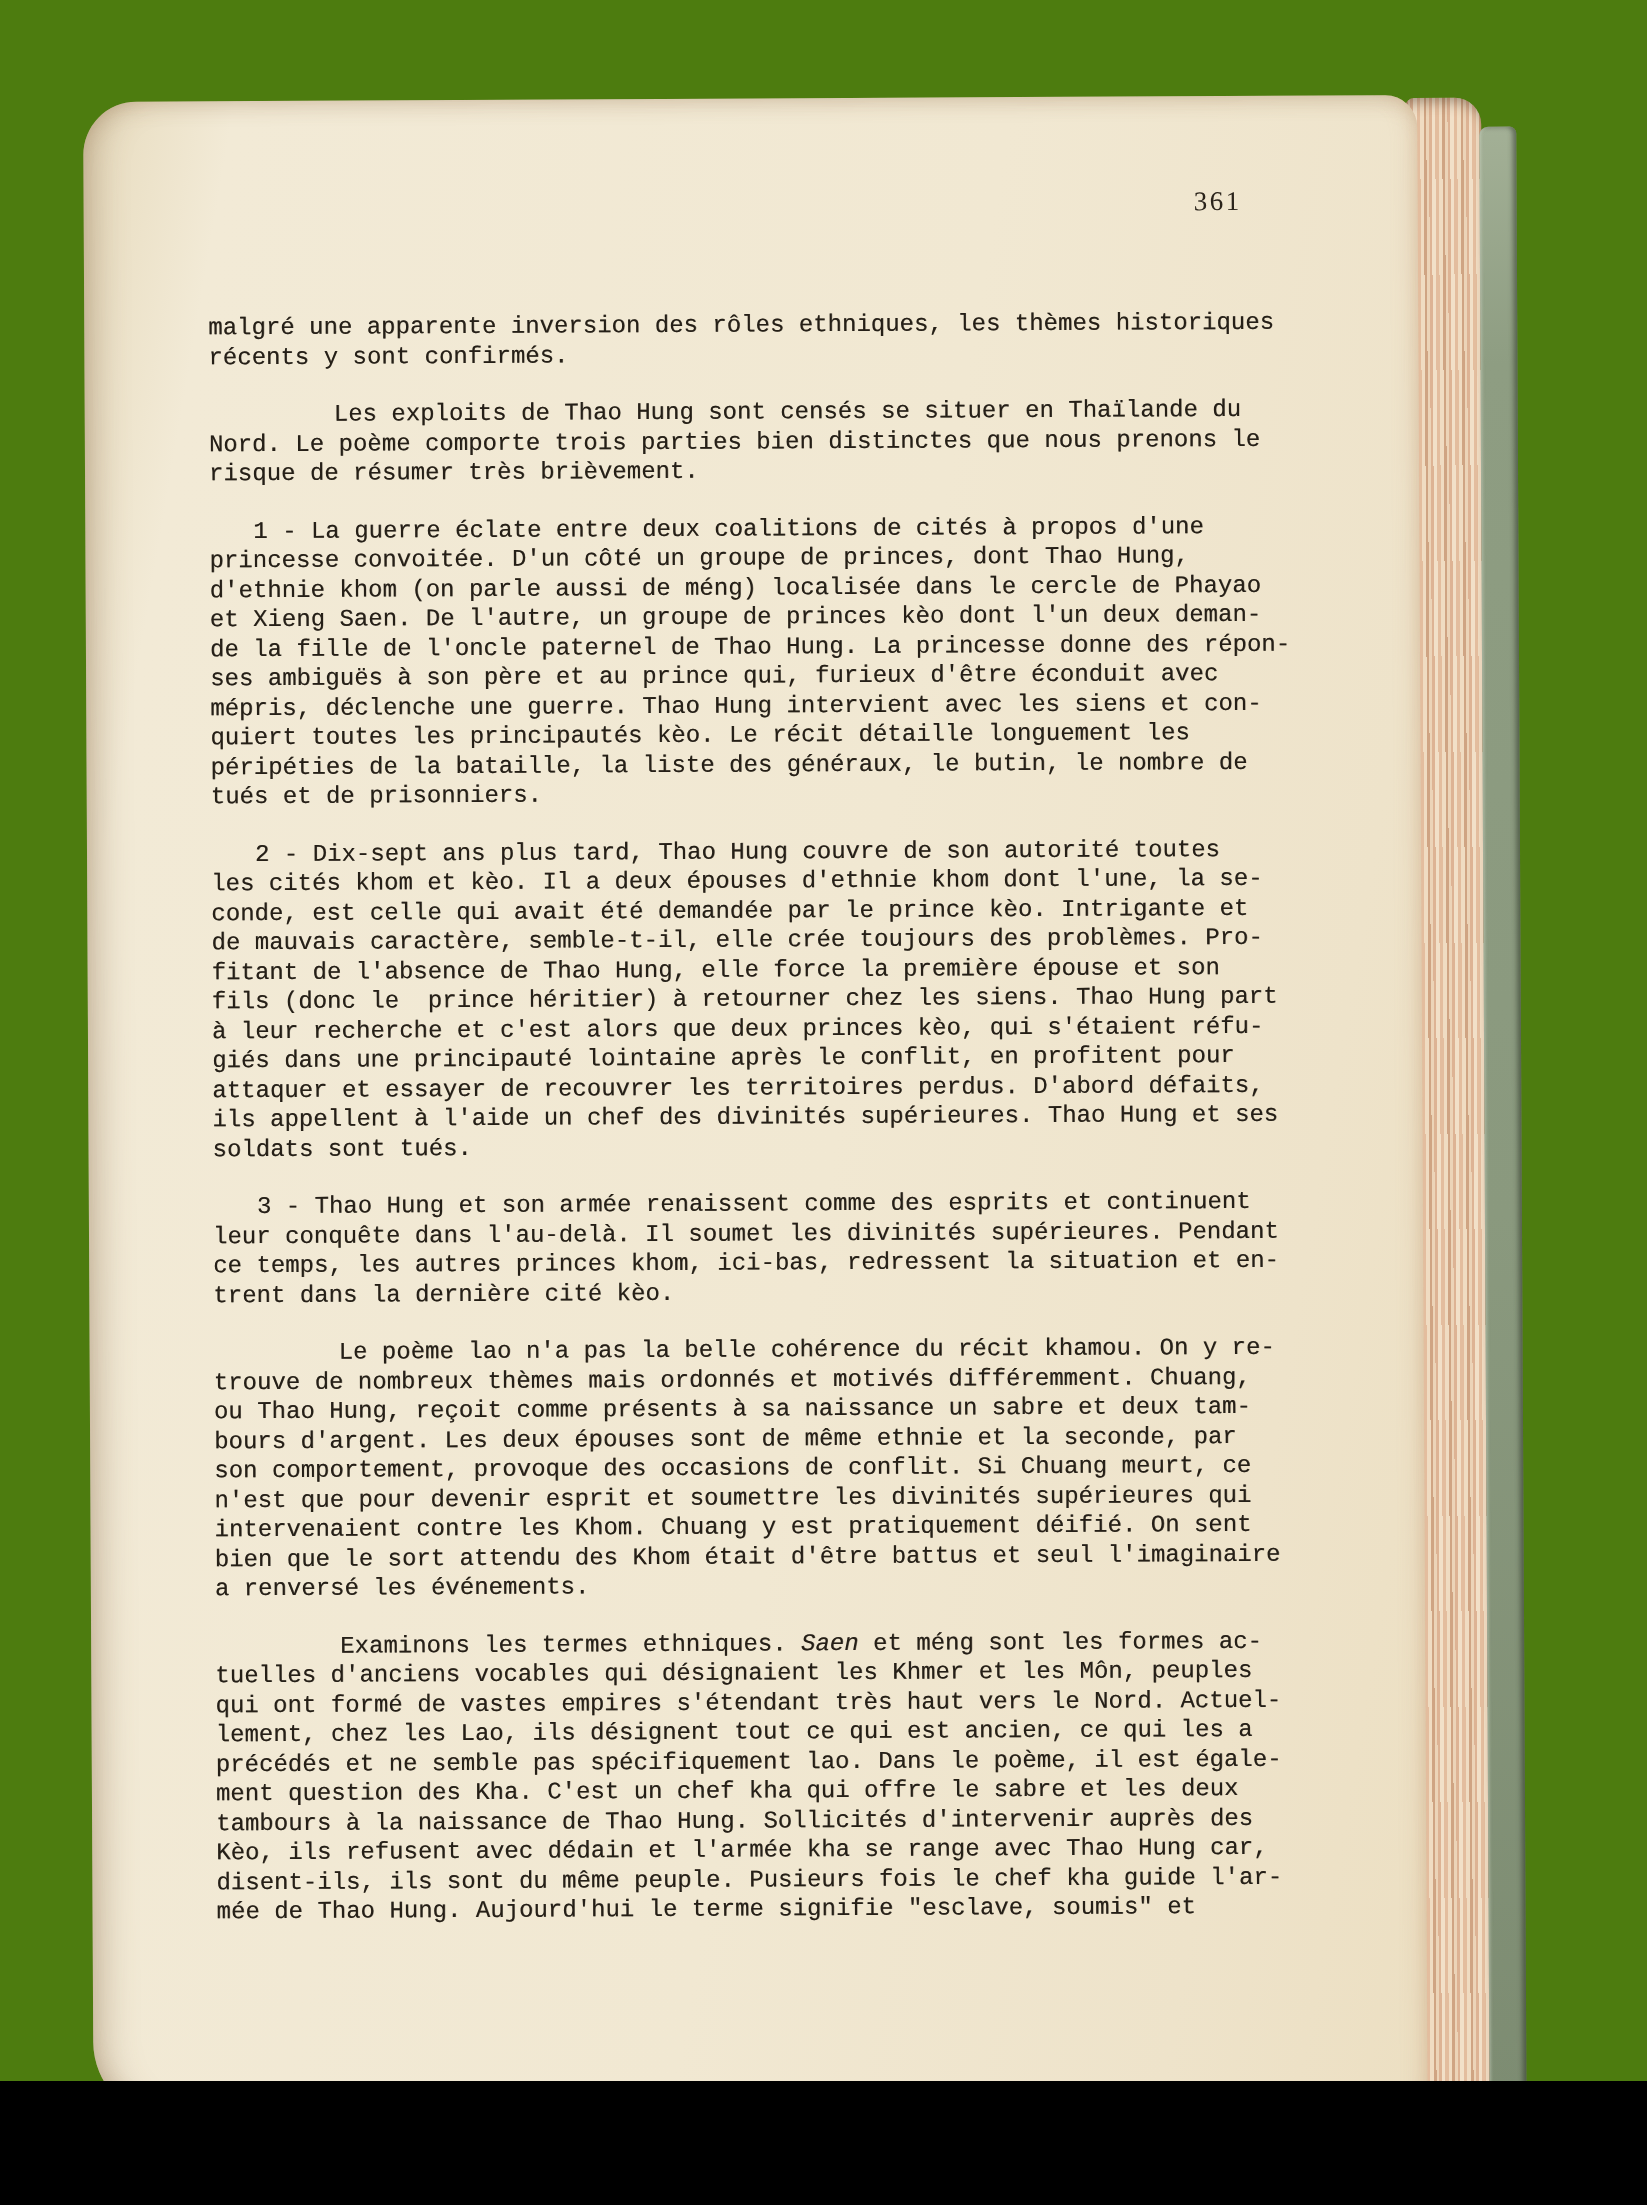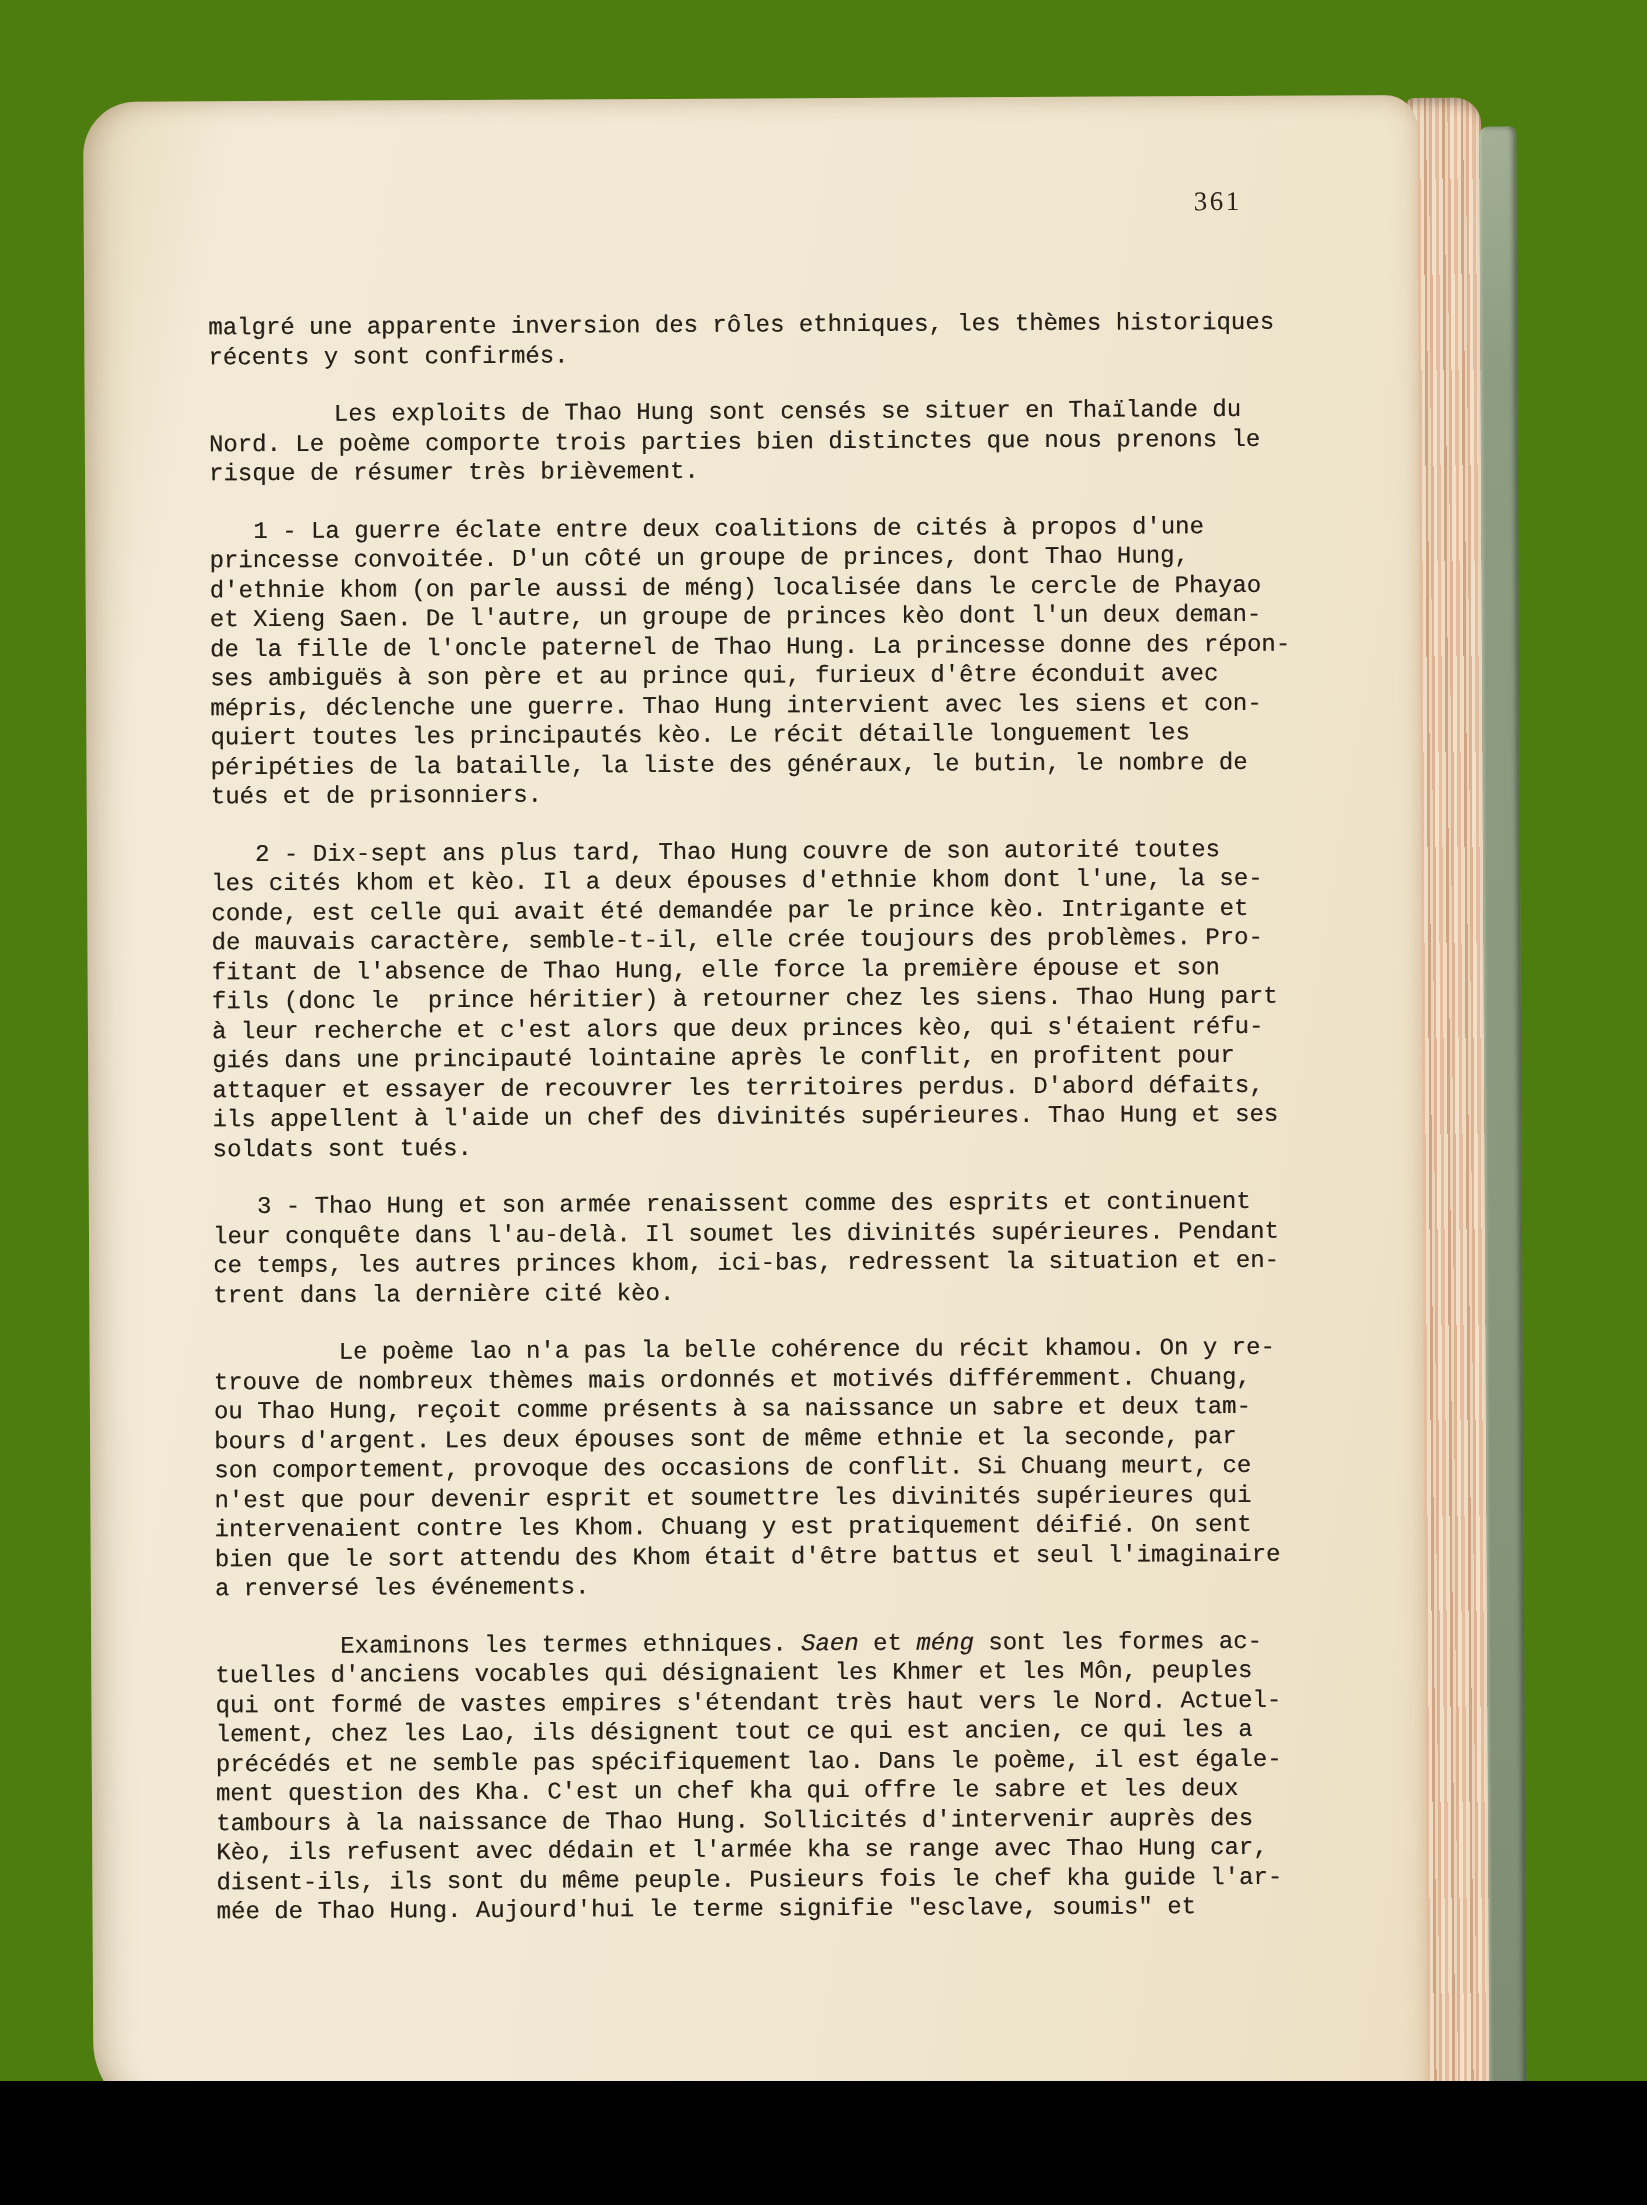--- a/index.html
+++ b/index.html
@@ -102,21 +102,21 @@
             <div class="line">trouve de nombreux thèmes mais ordonnés et motivés différemment. Chuang,</div>
             <div class="line">ou Thao Hung, reçoit comme présents à sa naissance un sabre et deux tam-</div>
             <div class="line">bours d'argent. Les deux épouses sont de même ethnie et la seconde, par</div>
             <div class="line">son comportement, provoque des occasions de conflit. Si Chuang meurt, ce</div>
             <div class="line">n'est que pour devenir esprit et soumettre les divinités supérieures qui</div>
             <div class="line">intervenaient contre les Khom. Chuang y est pratiquement déifié. On sent</div>
             <div class="line">bien que le sort attendu des Khom était d'être battus et seul l'imaginaire</div>
             <div class="line">a renversé les événements.</div>
           </div>
           <div class="para large">
-            <div class="line"><span>Examinons les termes ethniques. </span><span style="font-style: italic;">Saen</span><span> et </span><span style="font-style: italic;">méng</span><span> sont les formes ac-</span></div>
+            <div class="line"><span>Examinons les termes ethniques. </span><span style="font-style: italic;">Saen</span><span> et </span><span style="">méng</span><span> sont les formes ac-</span></div>
             <div class="line">tuelles d'anciens vocables qui désignaient les Khmer et les Môn, peuples</div>
             <div class="line">qui ont formé de vastes empires s'étendant très haut vers le Nord. Actuel-</div>
             <div class="line">lement, chez les Lao, ils désignent tout ce qui est ancien, ce qui les a</div>
             <div class="line">précédés et ne semble pas spécifiquement lao. Dans le poème, il est égale-</div>
             <div class="line">ment question des Kha. C'est un chef kha qui offre le sabre et les deux</div>
             <div class="line">tambours à la naissance de Thao Hung. Sollicités d'intervenir auprès des</div>
             <div class="line">Kèo, ils refusent avec dédain et l'armée kha se range avec Thao Hung car,</div>
             <div class="line">disent-ils, ils sont du même peuple. Pusieurs fois le chef kha guide l'ar-</div>
             <div class="line">mée de Thao Hung. Aujourd'hui le terme signifie "esclave, soumis" et</div>
           </div>

